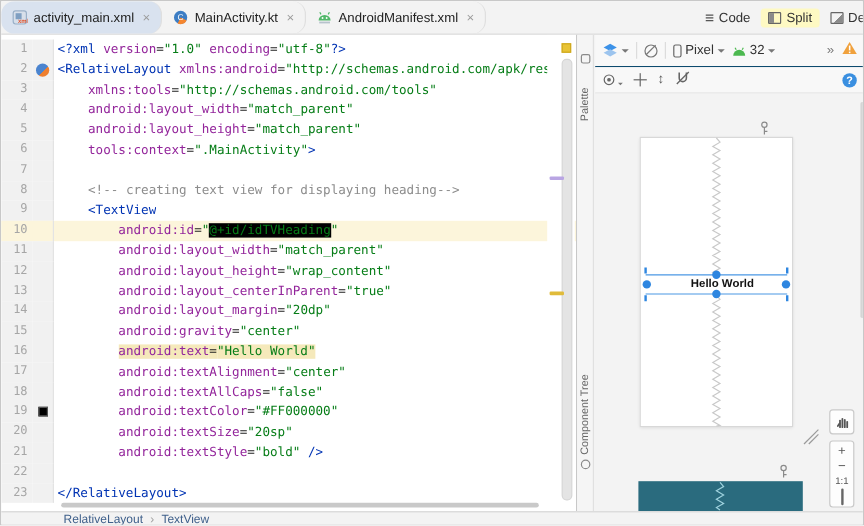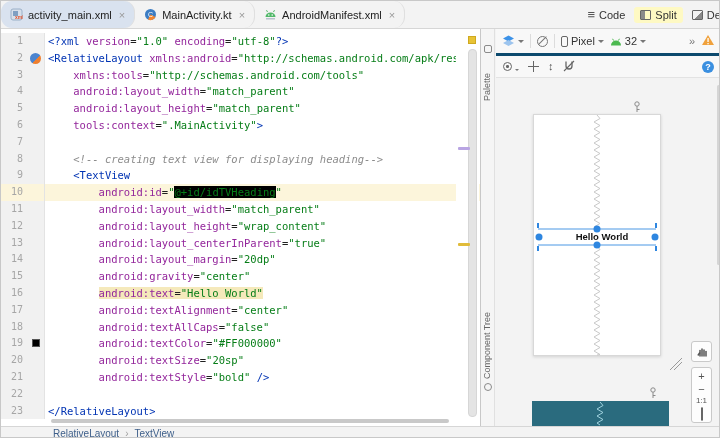--- a/index.html
+++ b/index.html
@@ -35,21 +35,21 @@
   .code-lines { position:absolute; left:0; top:4px; width:480px; }
   .code-row { display:flex; height:16.8px; line-height:16.8px; white-space:pre;
     font-family:"DejaVu Sans Mono", monospace; font-size:10.5px; }
   .ln { width:26px; text-align:right; color:#a6a6a6; font-size:10px; background:#f1f1f1;
     padding-right:4px; flex:0 0 26px; }
   .gslot { width:18px; flex:0 0 18px; background:#f1f1f1; border-right:1px solid #e3e3e3;
     position:relative; }
   .ctext { padding-left:3px; overflow:hidden; }
   .caret-row, .caret-row .ln, .caret-row .gslot { background:#fcf5db; }
   .tk-p { color:#202020; } .tk-t { color:#0033b3; } .tk-a { color:#93259b; }
-  .tk-v { color:#067d17; } .tk-c { color:#8c8c8c; font-style:italic; }
+  .tk-v { color:#067d17; } .tk-c { color:#8c8c8c; }
   .bg-sel { background:#000000; } .bg-use { background:#f5e9bb; }
   .gic { position:absolute; }
   .gic-kotlin { left:3px; top:3px; width:11px; height:11px; border-radius:50%;
     background:linear-gradient(135deg,#4b84cf 58%,#ee7f2f 58%); }
   .gic-swatch { left:5px; top:4px; width:8px; height:8px; background:#000; border:1px solid #555; }
 
   .stripe { position:absolute; right:1px; top:0; width:23px; height:397px; background:#fff; }
   .stripe .analysis { position:absolute; right:3px; top:7px; width:8px; height:8px;
     background:#e8c335; border:1px solid #cfa920; }
   .stripe .thumb { position:absolute; right:2px; top:20px; width:9px; height:368px;
@@ -65,21 +65,21 @@
     background:#f3f3f3; overflow:hidden; }
   .dstrip { position:absolute; left:0; top:0; width:14px; height:397px; background:#f5f5f5;
     border-right:1px solid #e0e0e0; }
   .vlabel { position:absolute; writing-mode:vertical-rl; transform:rotate(180deg);
     font-size:9px; color:#666; left:1px; }
   .vicon { position:absolute; left:3px; width:8px; height:8px; border:1px solid #8a8a8a;
     border-radius:2px; }
   .vicon.gear { border-radius:50%; }
 
   .dtoolbar1 { position:absolute; left:15px; top:0; width:225px; height:27px; background:#f8f8f8;
-    border-bottom:3px solid #0c4a6e; display:flex; align-items:center; gap:6px; padding:0 6px; }
+    border-bottom:1px solid #0c4a6e; display:flex; align-items:center; gap:6px; padding:0 6px; }
   .dtoolbar2 { position:absolute; left:15px; top:27px; width:225px; height:22px; background:#f8f8f8;
     border-bottom:1px solid #e3e3e3; display:flex; align-items:center; gap:9px; padding:0 7px; }
   .tsep { width:1px; height:14px; background:#dcdcdc; }
   .tbtn { display:flex; align-items:center; gap:3px; font-size:11px; color:#333; }
   .chev { width:0; height:0; border-left:3px solid transparent; border-right:3px solid transparent;
     border-top:3px solid #777; }
   .ic-layers { display:block; }
   .ic-notheme { width:11px; height:11px; border:1.4px solid #777; border-radius:50%; position:relative; }
   .ic-notheme::after { content:""; position:absolute; left:-1px; top:3.6px; width:11px; height:0;
     border-top:1.4px solid #777; transform:rotate(-45deg); }

